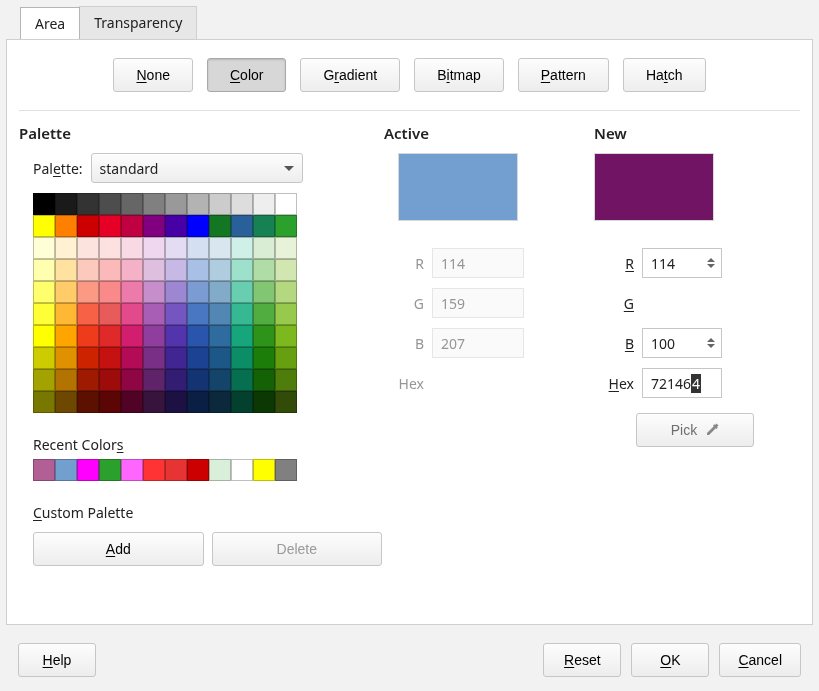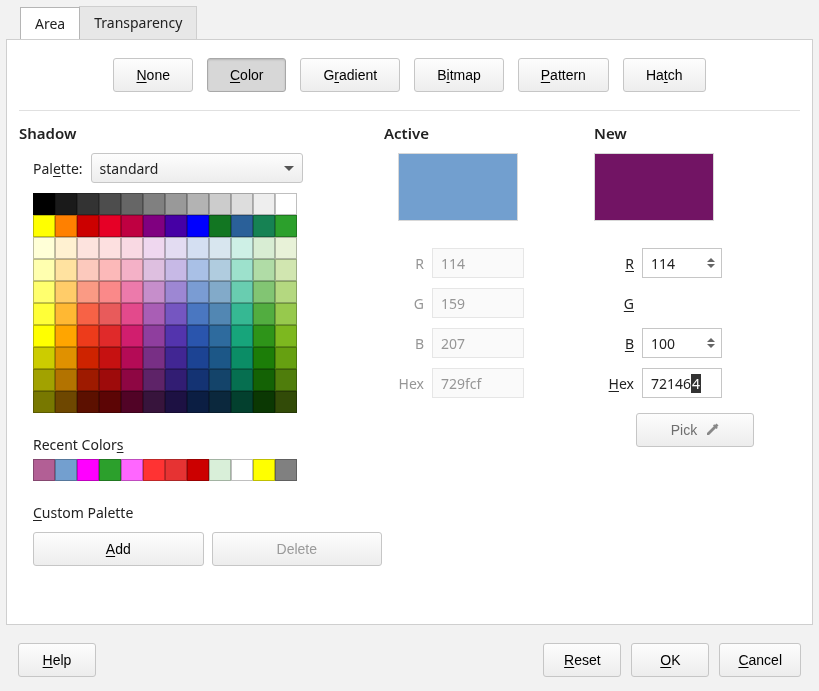--- a/index.html
+++ b/index.html
@@ -213,21 +213,21 @@
     <button class="btn">B<span class="underline">i</span>tmap</button>
     <button class="btn"><span class="underline">P</span>attern</button>
     <button class="btn">Ha<span class="underline">t</span>ch</button>
   </div>
 
   <hr class="sep">
 
   <div class="columns">
 
     <div class="col-colors">
-      <div class="section-title">Shadow</div>
+      <div class="section-title">Palette</div>
 
       <div class="palette-row">
         <label>Pal<span class="underline">e</span>tte:</label>
         <div class="select">
             <span>standard</span>
           </div>
       </div>
 
       <div class="grid" id="palette-grid">
           <div class="sw" style="background: rgb(0, 0, 0);"></div>
@@ -385,21 +385,20 @@
       <div class="field-row">
           <label>G</label>
           <span class="val">159</span>
         </div>
       <div class="field-row">
           <label>B</label>
           <span class="val">207</span>
         </div>
       <div class="field-row">
           <label style="width:40px">Hex</label>
-          <span class="val">729fcf</span>
         </div>
     </div>
 
     <div class="col-new">
       <div class="section-title">New</div>
       <div class="big-swatch" id="new-swatch" style="background: rgb(114, 20, 100);"></div>
       <div class="field-row">
           <label><span class="underline">R</span></label>
           <span class="spinbox">114</span>
         </div>

